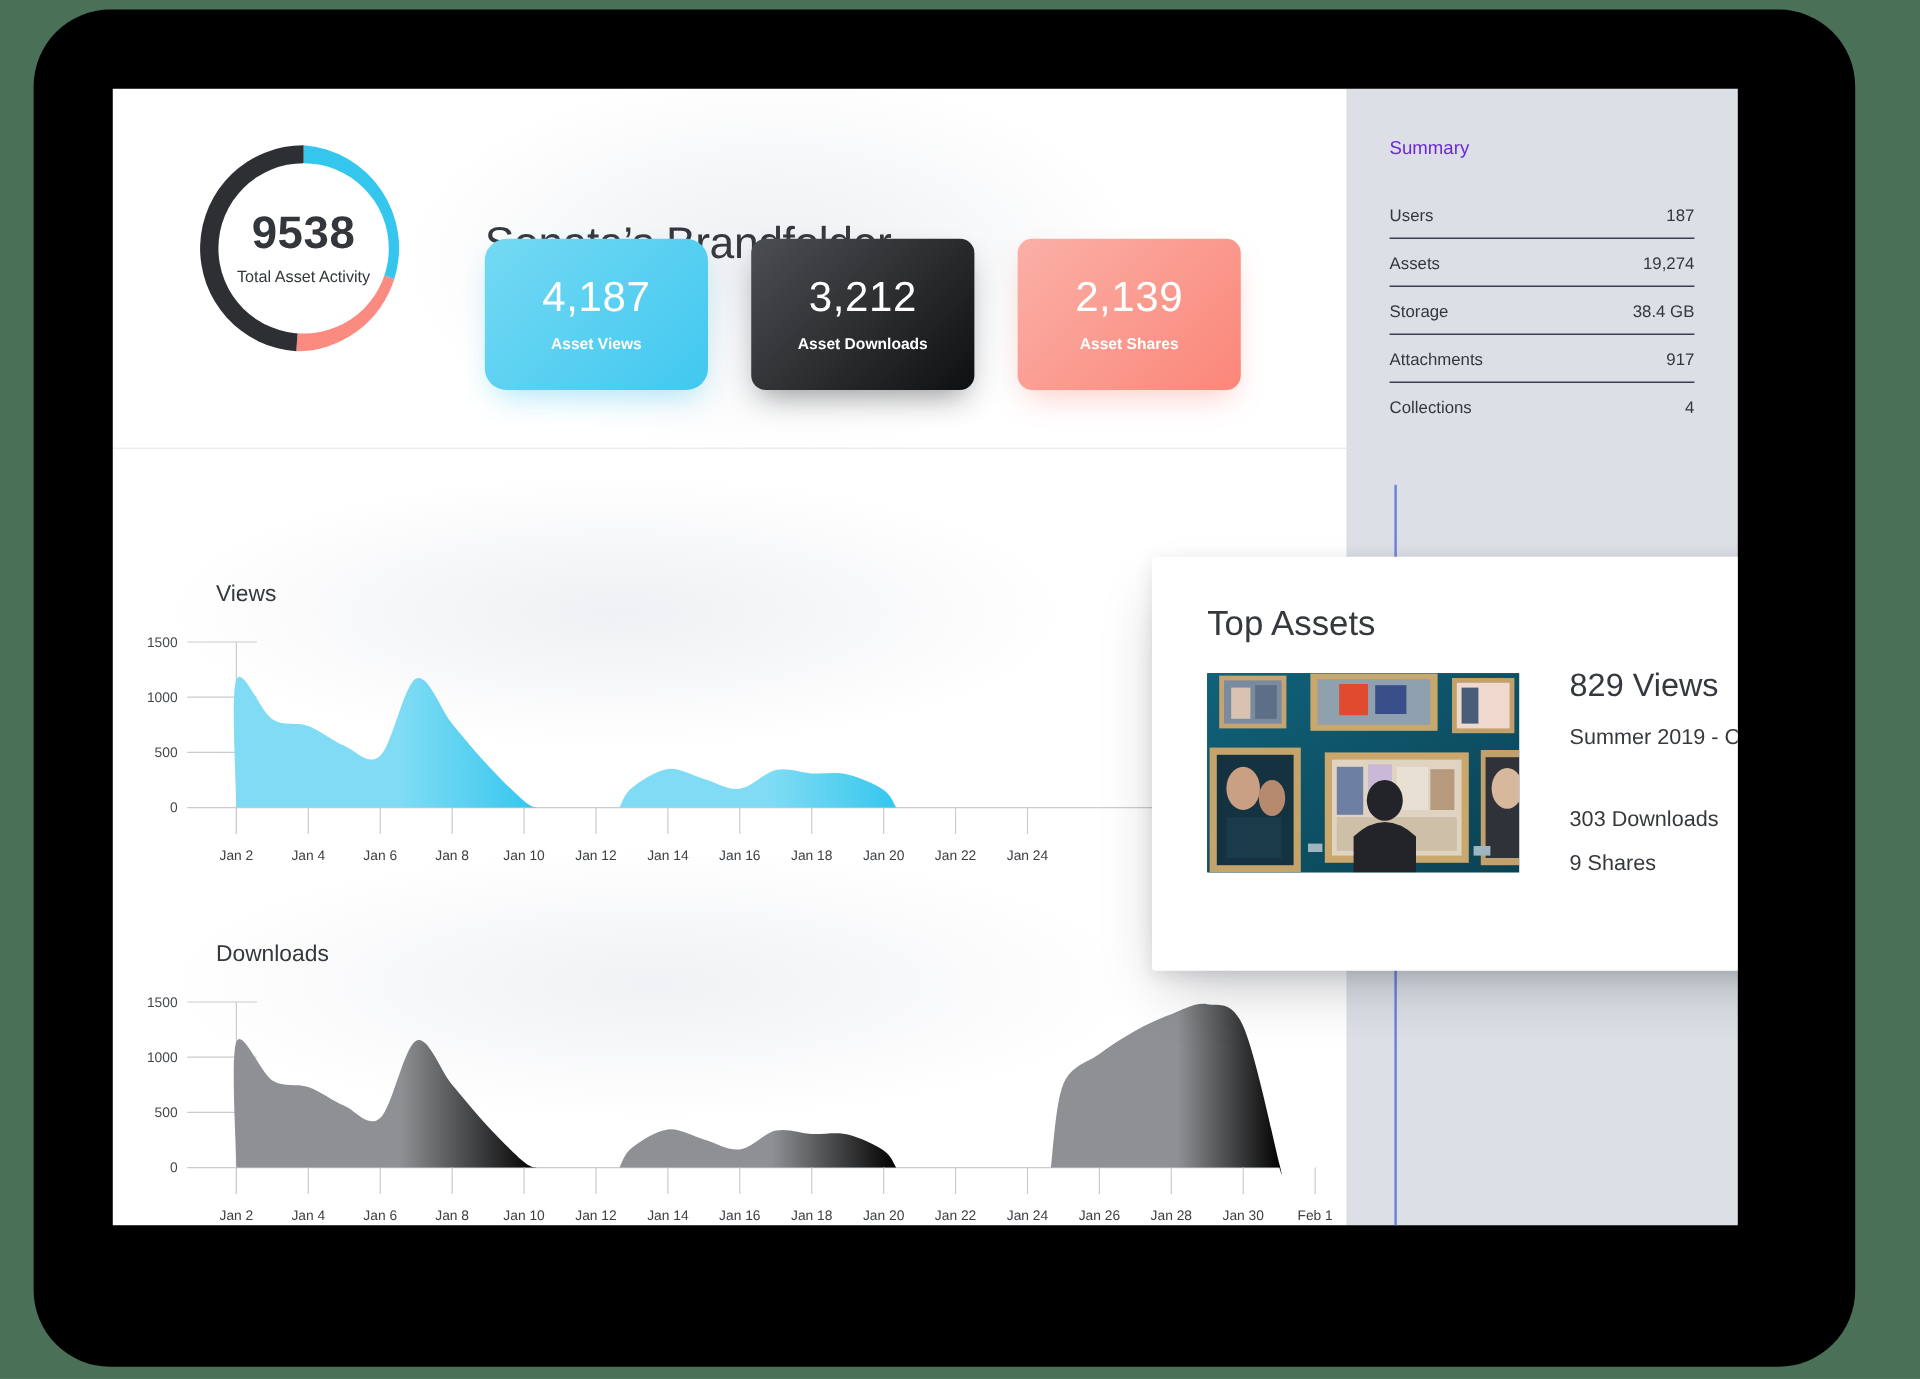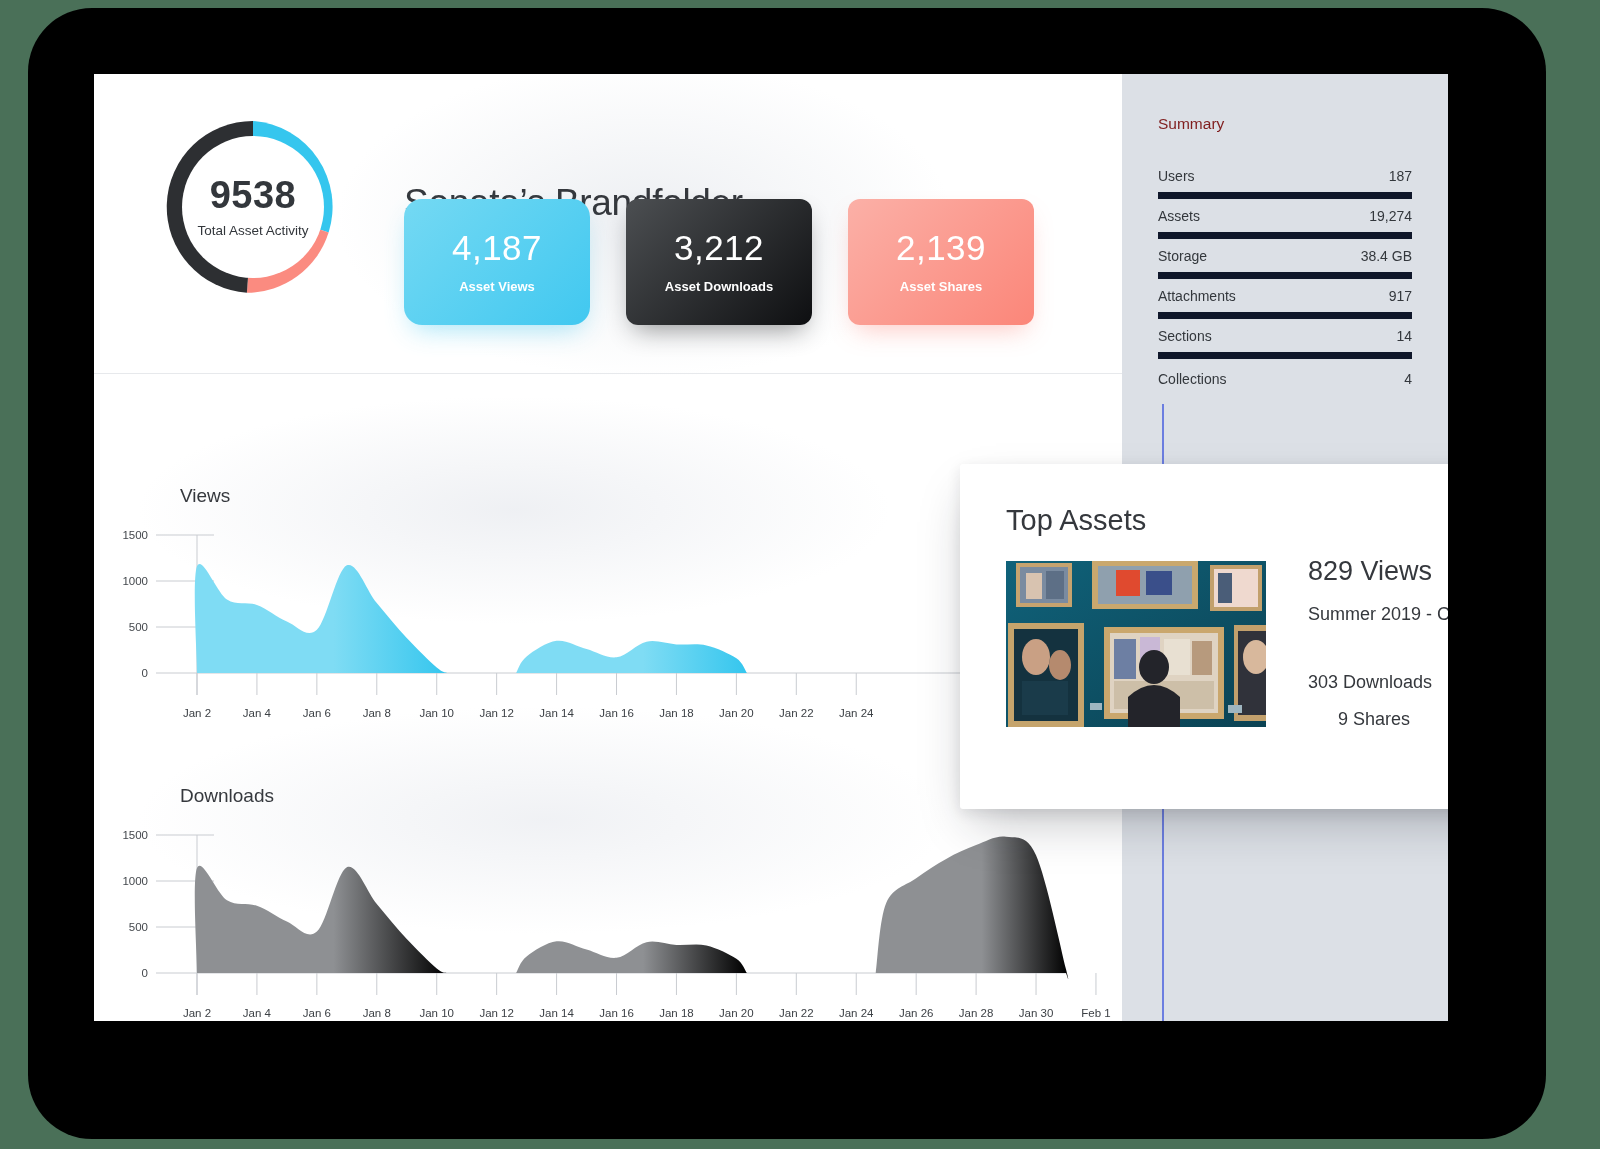--- a/index.html
+++ b/index.html
@@ -89,25 +89,25 @@
   .chart-svg { position:absolute; }
 
   .axis-num { font-size: 11.5px; fill: #44484d; font-family: "Liberation Sans", sans-serif; }
   .axis-date { font-size: 11.5px; fill: #3c4045; font-family: "Liberation Sans", sans-serif; }
 
   
   .sidebar {
     position:absolute; left:1028px; top:0; width:326px; height:947px;
     background:#dce0e6;
   }
-  .sb-title { position:absolute; left:36px; top:41px; font-size:15.5px; color:#7f1d1d;text-align:right; }
+  .sb-title { position:absolute; left:36px; top:41px; font-size:15.5px; color:#6d28d9;text-align:right; }
   .sb-list { position:absolute; left:36px; top:85px; width:254px; }
   .sb-row {
     display:flex; justify-content:space-between; align-items:center;
-    height:40px; border-bottom:7px solid #0f172a; font-size:14px; color:#33373c;
+    height:40px; border-bottom:1px solid #0f172a; font-size:14px; color:#33373c;
   }
   .sb-row:last-child { border-bottom:none; }
   .sb-row .k { }
   .sb-row .v { }
 
   
   .feed { position:absolute; left:36px; top:330px; width:268px; }
   .feed-line { position:absolute; left:4px; top:0; width:2px; height:670px; background:#6c7ee0; }
   .feed-item { position:relative; padding-left:42px; }
   .feed-dot {
@@ -128,21 +128,21 @@
   }
   .top-card-title { position:absolute; left:46px; top:40px; font-size:29px; color:#35383d; font-weight:400; }
   .asset-thumb {
     position:absolute; left:46px; top:97px; width:260px; height:166px;
     overflow:hidden; background:#0d4757;
   }
   .asset-stats { position:absolute; left:348px; top:92px; }
   .asset-views { font-size:27px; color:#35383d; font-weight:400; }
   .asset-name { font-size:18px; color:#35383d; margin-top:17px; }
   .asset-dl { font-size:18px; color:#35383d; margin-top:47px; }
-  .asset-sh { font-size:18px; color:#35383d; margin-top:16px;margin-left:30px; }
+  .asset-sh { font-size:18px; color:#35383d; margin-top:16px; }
 </style>
 </head>
 <body>
 
 <div id="root">
 
   <div class="device-frame"></div>
 
   <div class="screen">
 
@@ -302,24 +302,20 @@
           </div>
           <div class="sb-row">
             <span class="k">Storage</span>
             <span class="v">38.4 GB</span>
           </div>
           <div class="sb-row">
             <span class="k">Attachments</span>
             <span class="v">917</span>
           </div>
           <div class="sb-row">
-            <span class="k">Sections</span>
-            <span class="v">14</span>
-          </div>
-          <div class="sb-row">
             <span class="k">Collections</span>
             <span class="v">4</span>
           </div>
         </div>
 
       <div class="feed">
         <div class="feed-line"></div>
         <div id="feed-items">
             <div class="feed-item" style="position: absolute; top: 72px; left: 0px;">
               <div class="feed-text" style="margin-top: 0px;"><a href="#">Catalogue 2019</a></div>

